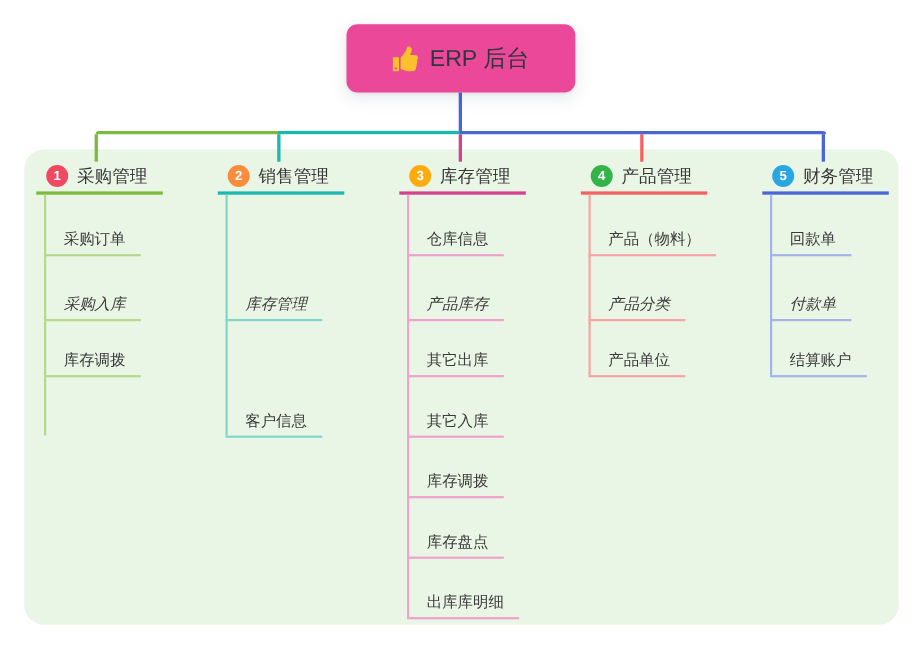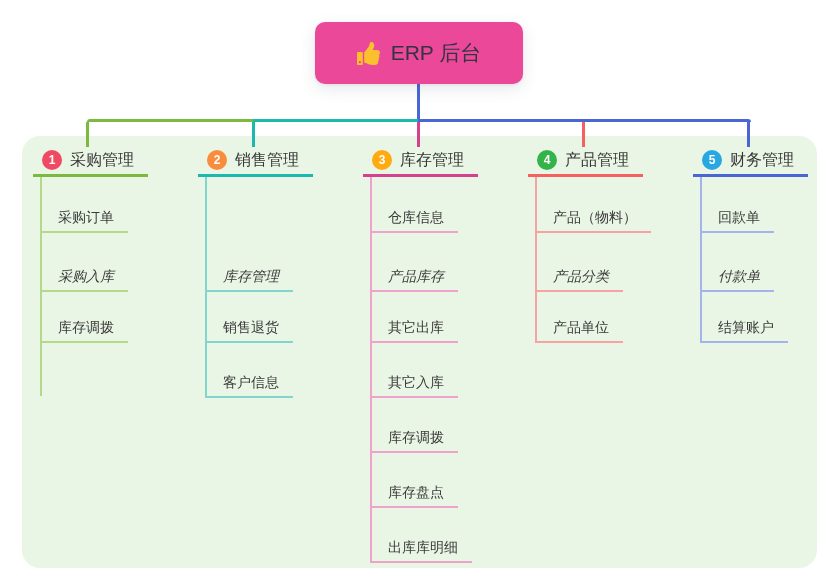--- a/index.html
+++ b/index.html
@@ -87,21 +87,20 @@
   <div class="child k1 r0" style="left:40px">采购订单</div>
   <div class="child k1 r1" style="left:40px">采购入库</div>
   <div class="child k1 r2" style="left:40px">库存调拨</div>
 
   <div class="btitle col2 t2">
     <span class="badge c2">2</span>
     <span>销售管理</span>
   </div>
   <div class="spine s2"></div>
   <div class="child k2 r1" style="left:205px">库存管理</div>
-  <div class="child k2 r2" style="left:205px">销售退货</div>
   <div class="child k2 r3" style="left:205px">客户信息</div>
 
   <div class="btitle col3 t3">
     <span class="badge c3">3</span>
     <span>库存管理</span>
   </div>
   <div class="spine s3"></div>
   <div class="child k3 r0" style="left:370px">仓库信息</div>
   <div class="child k3 r1" style="left:370px">产品库存</div>
   <div class="child k3 r2" style="left:370px">其它出库</div>

